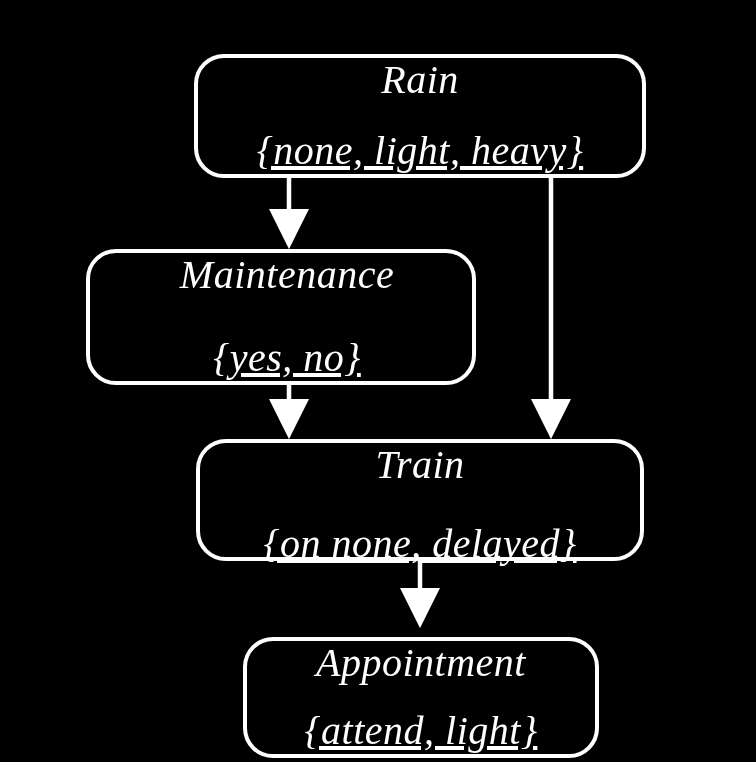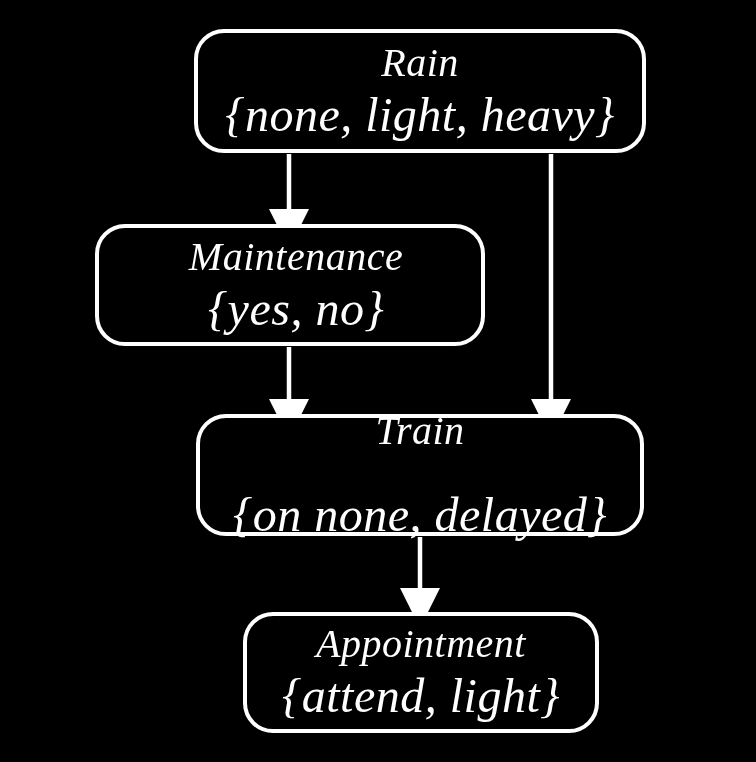--- a/index.html
+++ b/index.html
@@ -32,46 +32,48 @@
 
   .node {
     position: absolute;
     box-sizing: border-box;
     background: #000000;
     border: 4px solid #ffffff;
     border-radius: 30px;
     display: flex;
     flex-direction: column;
     align-items: center;
-    justify-content: center;
+    justify-content: space-between;
     color: #ffffff;
     text-align: center;
     line-height: 1.12;
+    margin-top: 25px;
   }
 
   .node-title {
     font-style: italic;
     font-weight: normal;
     font-size: 40px;
     letter-spacing: 0.5px;
     white-space: nowrap;
   }
 
   .node-states {
     font-style: italic;
     font-weight: normal;
-    font-size: 48px;
+    font-size: 40px;
     letter-spacing: 0.5px;
     white-space: nowrap;
     margin-top: 2px;
+    text-decoration: underline;
   }
 
   
   #node-rain        { left: 194px; top: 29px;  width: 452px; height: 124px; }
-  #node-maintenance { left: 95px;  top: 224px; width: 390px; height: 122px; padding-left: 12px; }
+  #node-maintenance { left: 86px;  top: 224px; width: 390px; height: 136px; padding-left: 12px; }
   #node-train       { left: 196px; top: 414px; width: 448px; height: 122px; gap: 32px; }
   #node-appointment { left: 243px; top: 612px; width: 356px; height: 121px; }
 </style>
 </head>
 <body>
 
 <div id="canvas">
 
   <svg id="edge-layer" viewBox="0 0 756 762">
     <defs>

